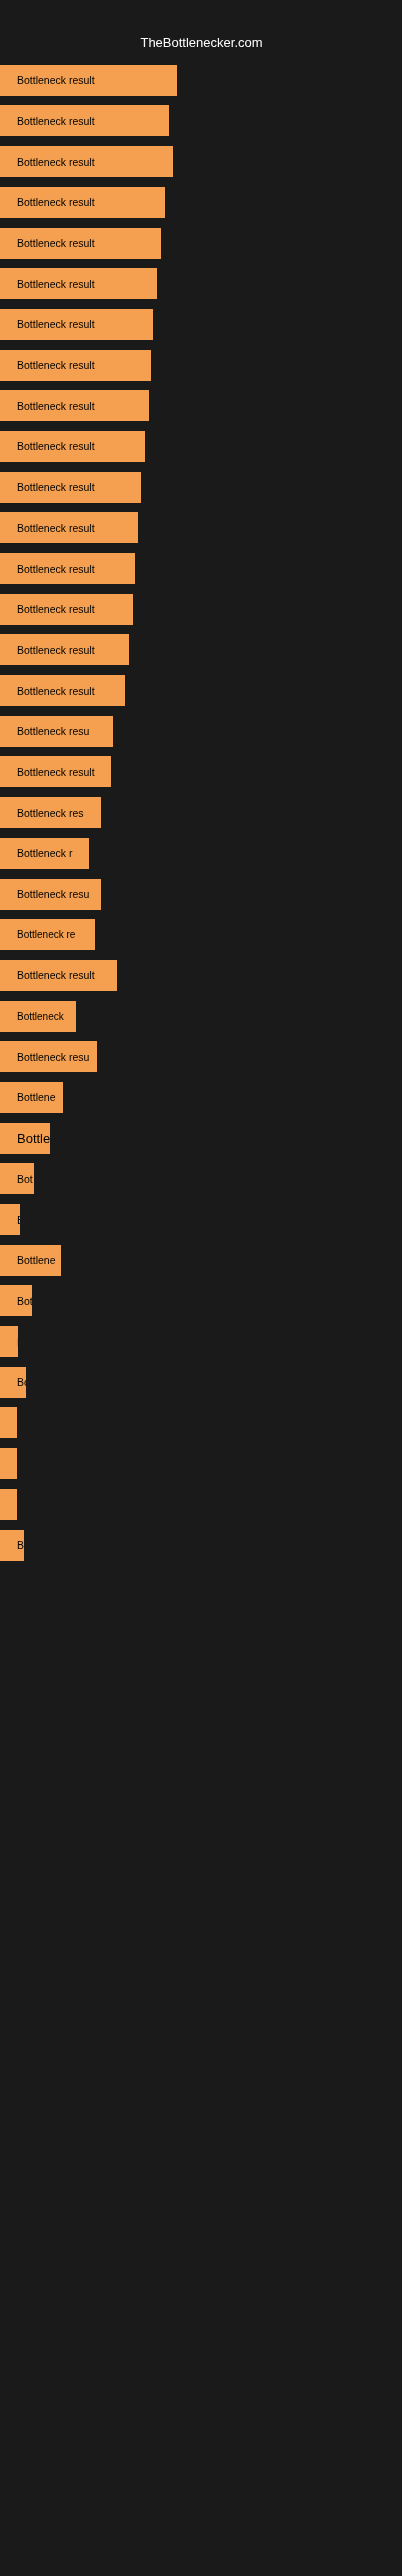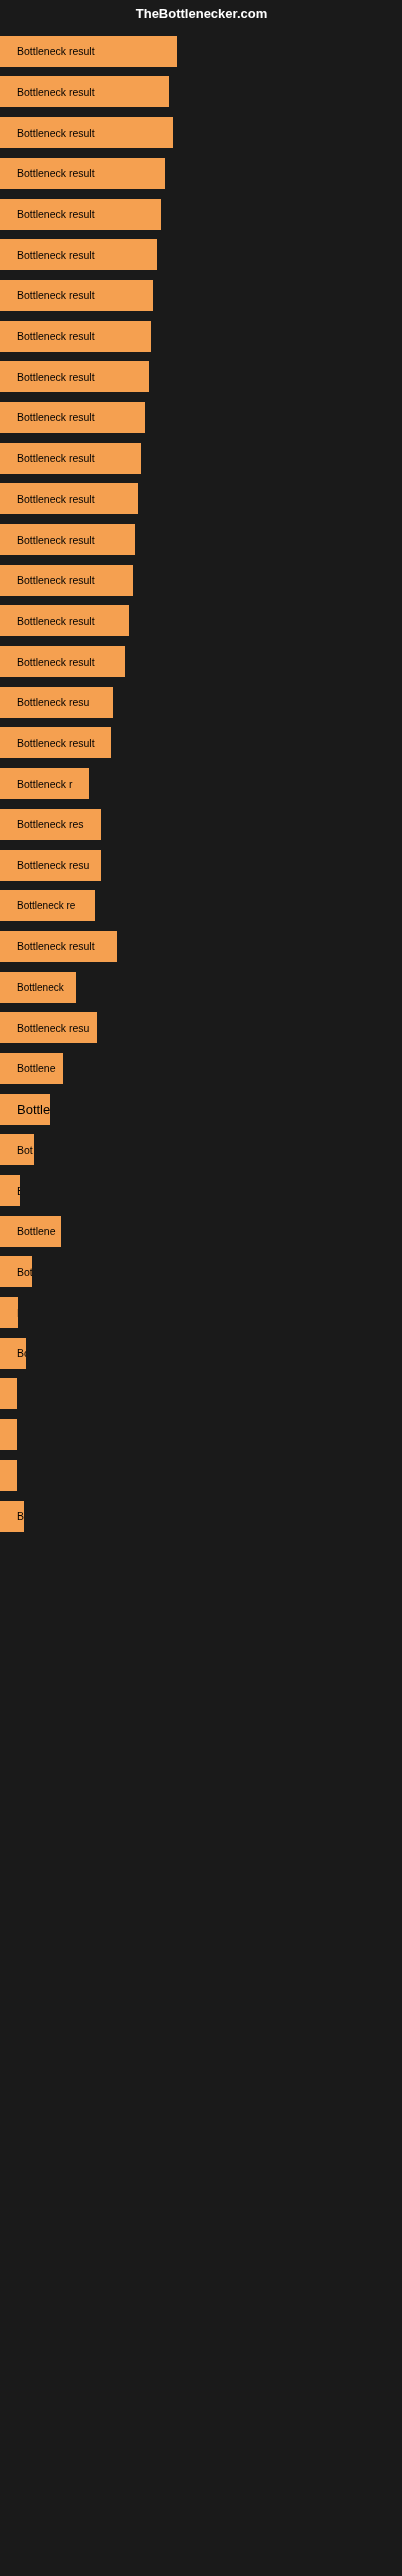--- a/index.html
+++ b/index.html
@@ -14,21 +14,22 @@
       min-height: 2576px;
       font-family: Arial, sans-serif;
       position: relative;
     }
 
     .site-title {
       text-align: center;
       color: #ffffff;
       font-size: 13px;
       padding: 6.4px 0;
-      font-weight: bold;
+      font-weight: normal;
+      margin-top: 29px;
     }
 
     .bars-container {
       padding: 8px 0;
       display: flex;
       flex-direction: column;
       gap: 0px;
     }
 
     .bar-row {
@@ -104,24 +105,24 @@
     <div class="bar-row">
       <div class="bar" style="width: 125px; font-size: 10.5px;">Bottleneck result</div>
     </div>
     <div class="bar-row">
       <div class="bar" style="width: 113px; font-size: 10.5px;">Bottleneck resu</div>
     </div>
     <div class="bar-row">
       <div class="bar" style="width: 111px; font-size: 10.5px;">Bottleneck result</div>
     </div>
     <div class="bar-row">
-      <div class="bar" style="width: 89px; font-size: 10.5px;">Bottleneck r</div>
+      <div class="bar" style="width: 101px; font-size: 10.5px;">Bottleneck res</div>
     </div>
     <div class="bar-row">
-      <div class="bar" style="width: 101px; font-size: 10.5px;">Bottleneck res</div>
+      <div class="bar" style="width: 89px; font-size: 10.5px;">Bottleneck r</div>
     </div>
     <div class="bar-row">
       <div class="bar" style="width: 101px; font-size: 10.5px;">Bottleneck resu</div>
     </div>
     <div class="bar-row">
       <div class="bar" style="width: 95px; font-size: 10px;">Bottleneck re</div>
     </div>
     <div class="bar-row">
       <div class="bar" style="width: 117px; font-size: 10.5px;">Bottleneck result</div>
     </div>

